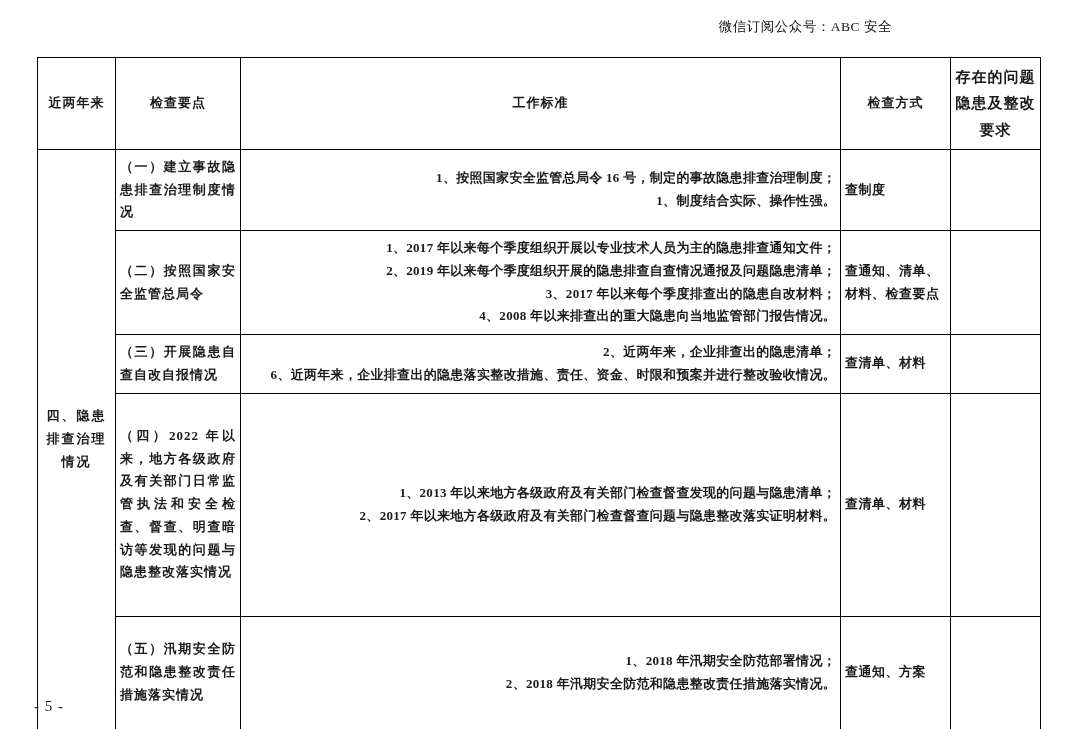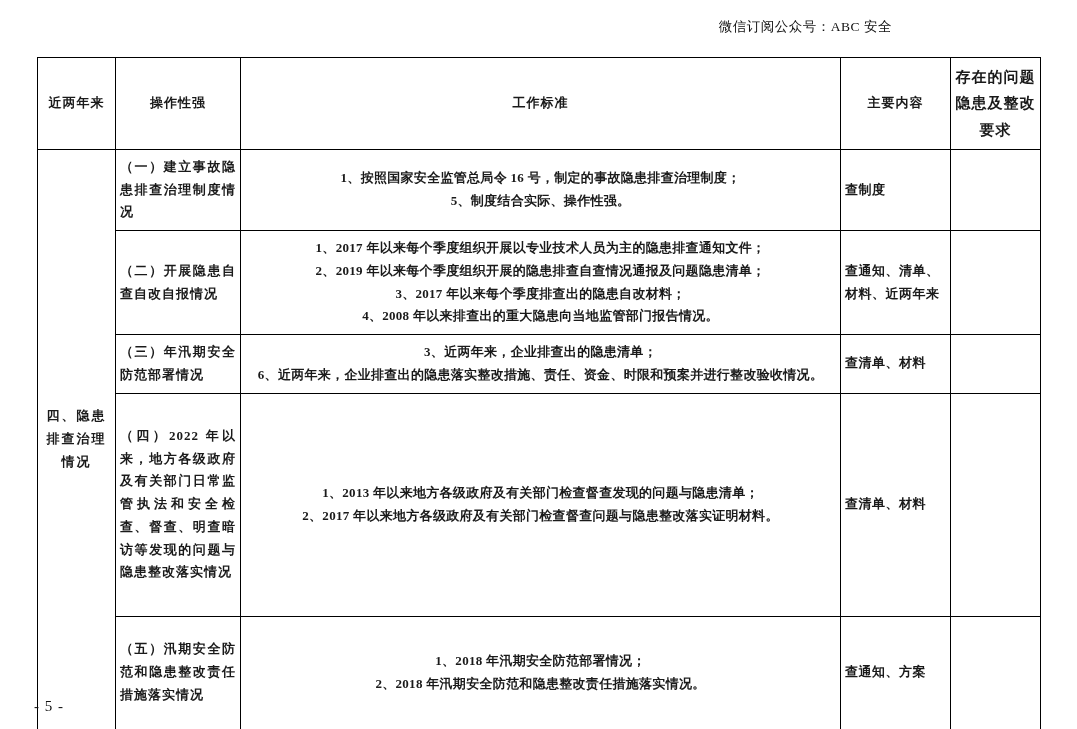--- a/index.html
+++ b/index.html
@@ -78,21 +78,21 @@
     font-size: 13.5px;
     line-height: 2.0;
     letter-spacing: 1px;
     text-align: justify;
     text-justify: inter-ideograph;
     padding: 8px 9px;
   }
   .std-cell {
     font-size: 13.5px;
     line-height: 2.0;
-    text-align: center;
+    text-align: right;
     letter-spacing: 0.3px;
     padding: 8px 10px;
     margin-top: 20px;
   }
   .std-cell .ln { display: block; white-space: normal; }
   .method-cell {
     font-size: 13.5px;
     line-height: 2.0;
     letter-spacing: 0.5px;
     text-align: left;
@@ -120,52 +120,52 @@
       <colgroup>
         <col class="col-main">
         <col class="col-point">
         <col class="col-std">
         <col class="col-method">
         <col class="col-issue">
       </colgroup>
       <thead>
         <tr>
           <td>近两年来</td>
-          <td>操作性强</td>
+          <td>检查要点</td>
           <td>工作标准</td>
-          <td>主要内容</td>
+          <td>检查方式</td>
           <td class="small-head">存在的问题隐患及整改要求</td>
         </tr>
       </thead>
       <tbody>
         <tr>
           <td class="cat-cell" rowspan="5">四、隐患排查治理情况</td>
           <td class="point-cell">（一）建立事故隐患排查治理制度情况</td>
           <td class="std-cell">
             <span class="ln">1、按照国家安全监管总局令 16 号，制定的事故隐患排查治理制度；</span>
-            <span class="ln">5、制度结合实际、操作性强。</span>
+            <span class="ln">1、制度结合实际、操作性强。</span>
           </td>
           <td class="method-cell">查制度</td>
           <td class="issue-cell"></td>
         </tr>
         <tr>
-          <td class="point-cell">（二）开展隐患自查自改自报情况</td>
+          <td class="point-cell">（二）按照国家安全监管总局令</td>
           <td class="std-cell">
             <span class="ln">1、2017 年以来每个季度组织开展以专业技术人员为主的隐患排查通知文件；</span>
             <span class="ln">2、2019 年以来每个季度组织开展的隐患排查自查情况通报及问题隐患清单；</span>
             <span class="ln">3、2017 年以来每个季度排查出的隐患自改材料；</span>
             <span class="ln">4、2008 年以来排查出的重大隐患向当地监管部门报告情况。</span>
           </td>
-          <td class="method-cell">查通知、清单、材料、近两年来</td>
+          <td class="method-cell">查通知、清单、材料、检查要点</td>
           <td class="issue-cell"></td>
         </tr>
         <tr>
-          <td class="point-cell">（三）年汛期安全防范部署情况</td>
+          <td class="point-cell">（三）开展隐患自查自改自报情况</td>
           <td class="std-cell">
-            <span class="ln">3、近两年来，企业排查出的隐患清单；</span>
+            <span class="ln">2、近两年来，企业排查出的隐患清单；</span>
             <span class="ln">6、近两年来，企业排查出的隐患落实整改措施、责任、资金、时限和预案并进行整改验收情况。</span>
           </td>
           <td class="method-cell">查清单、材料</td>
           <td class="issue-cell"></td>
         </tr>
         <tr>
           <td class="point-cell" style="height:210px;">（四）2022 年以来，地方各级政府及有关部门日常监管执法和安全检查、督查、明查暗访等发现的问题与隐患整改落实情况</td>
           <td class="std-cell">
             <span class="ln">1、2013 年以来地方各级政府及有关部门检查督查发现的问题与隐患清单；</span>
             <span class="ln">2、2017 年以来地方各级政府及有关部门检查督查问题与隐患整改落实证明材料。</span>

